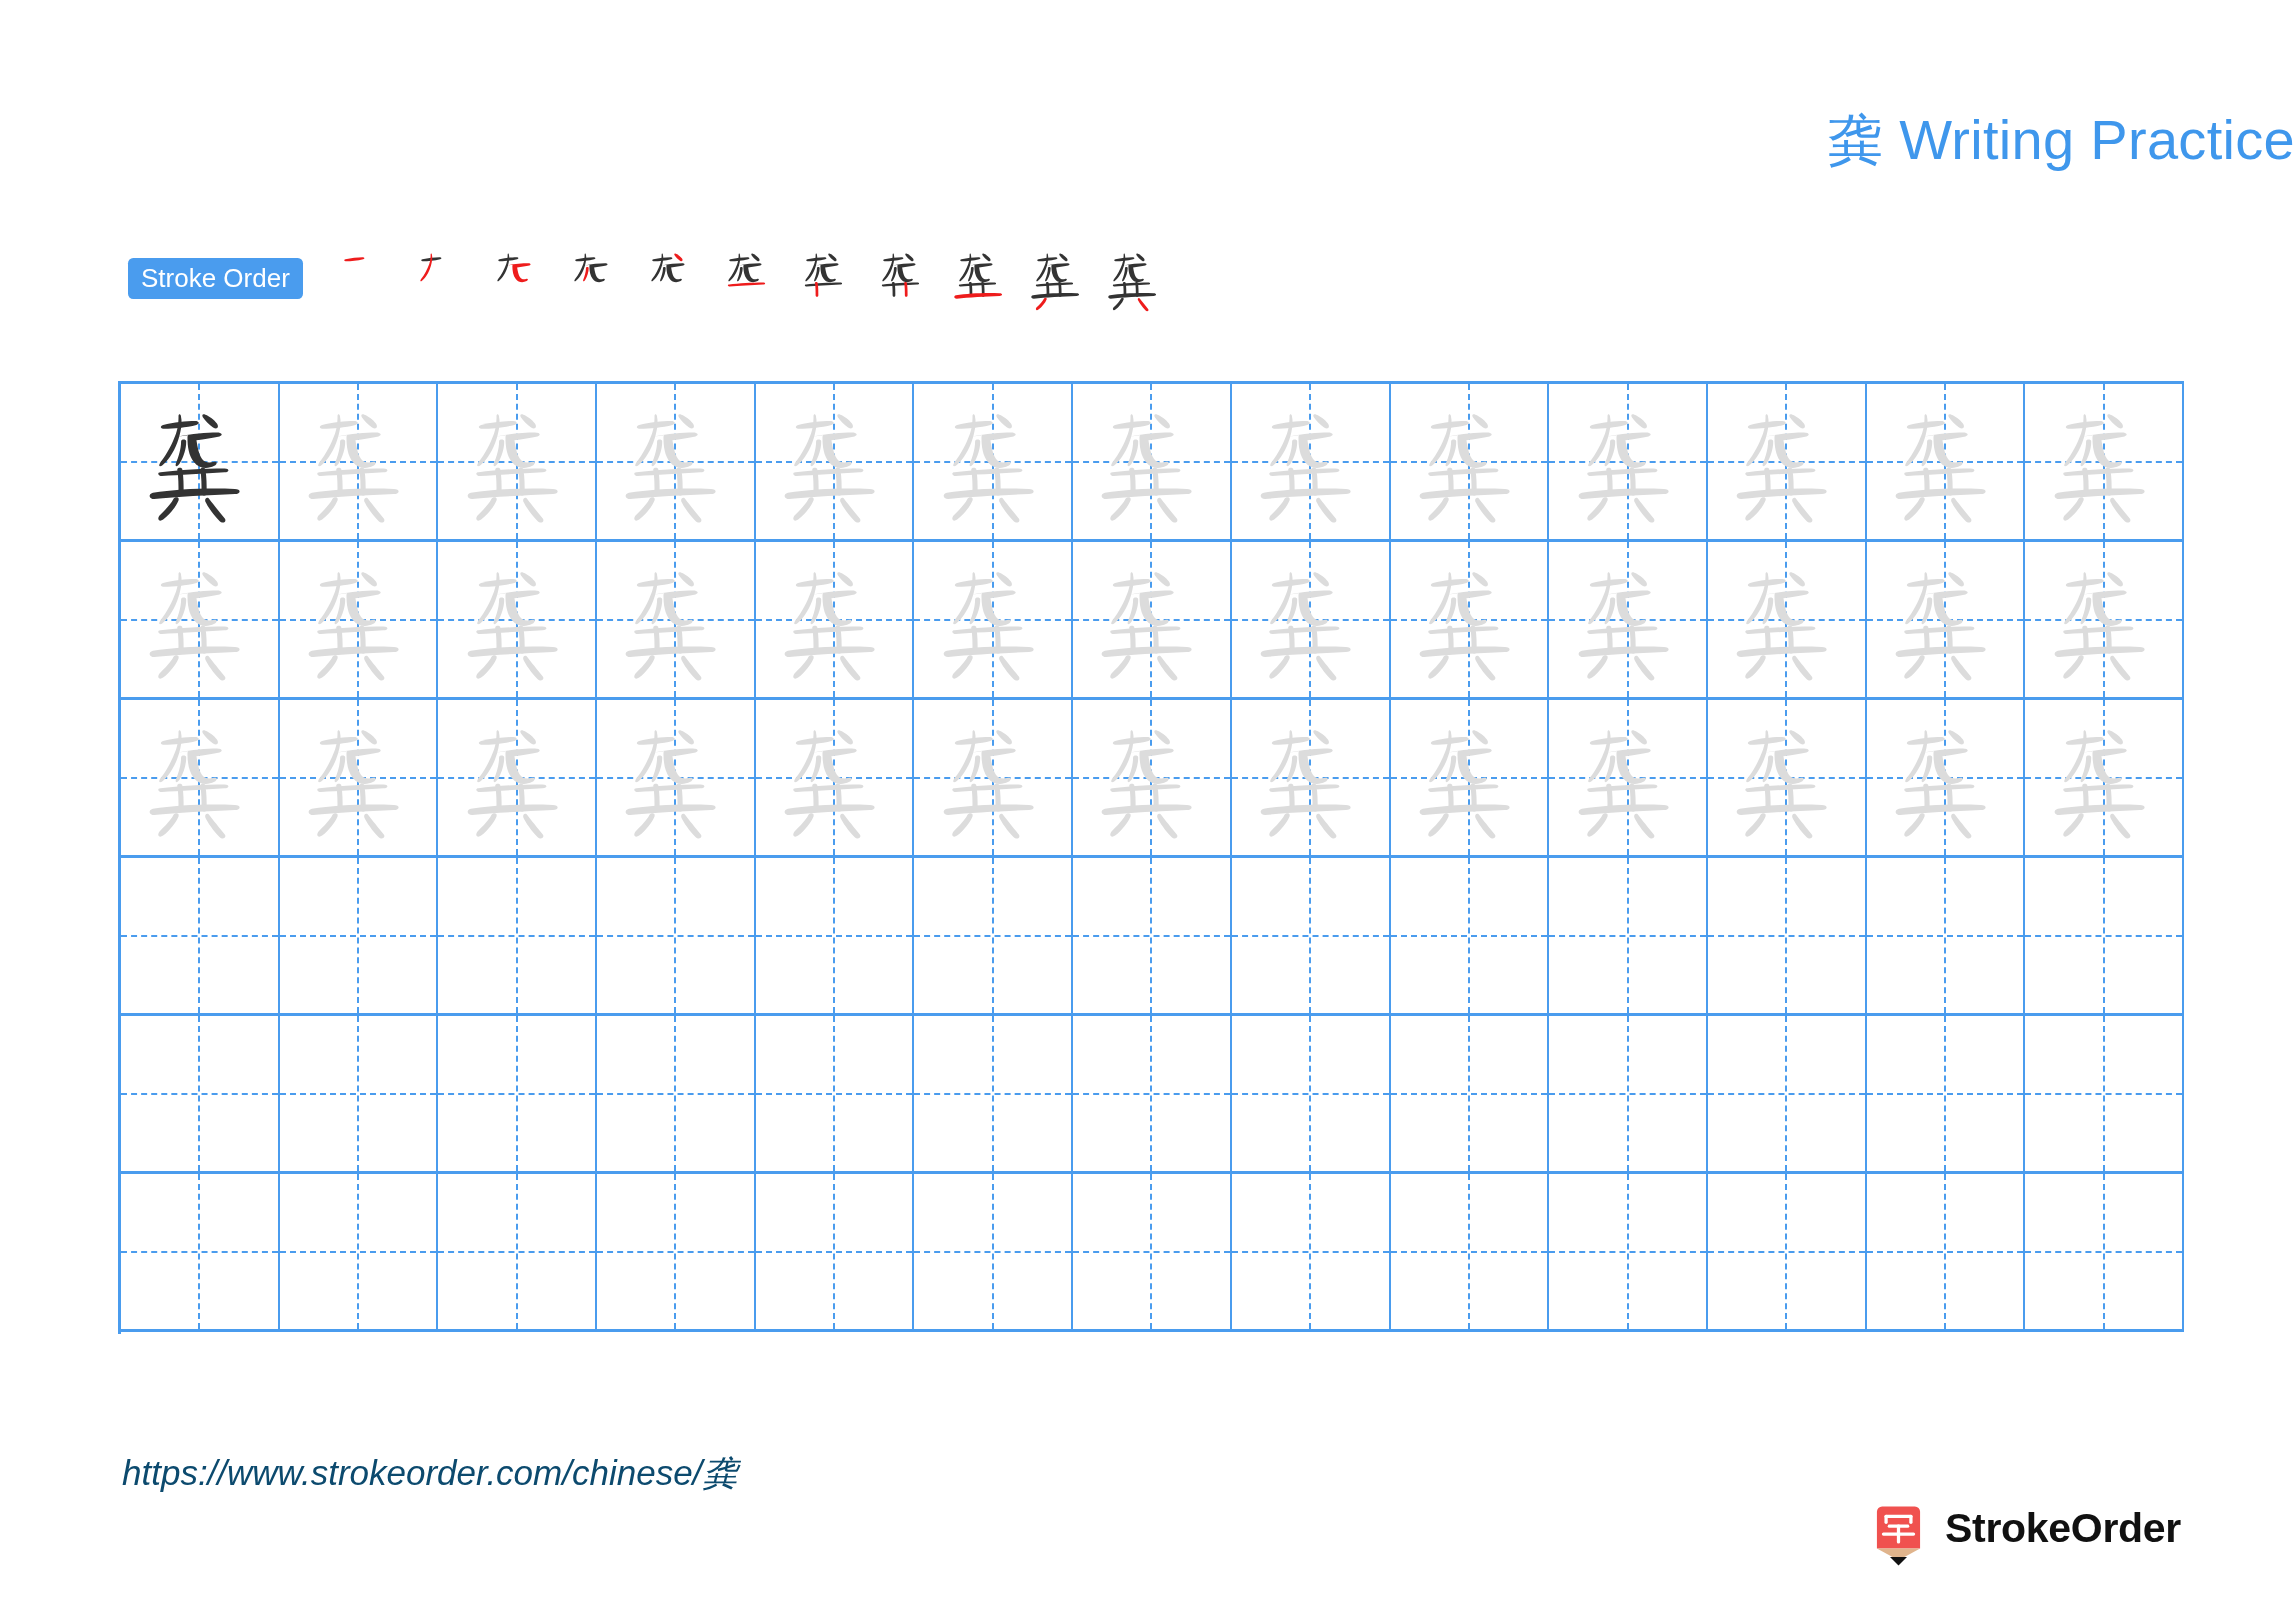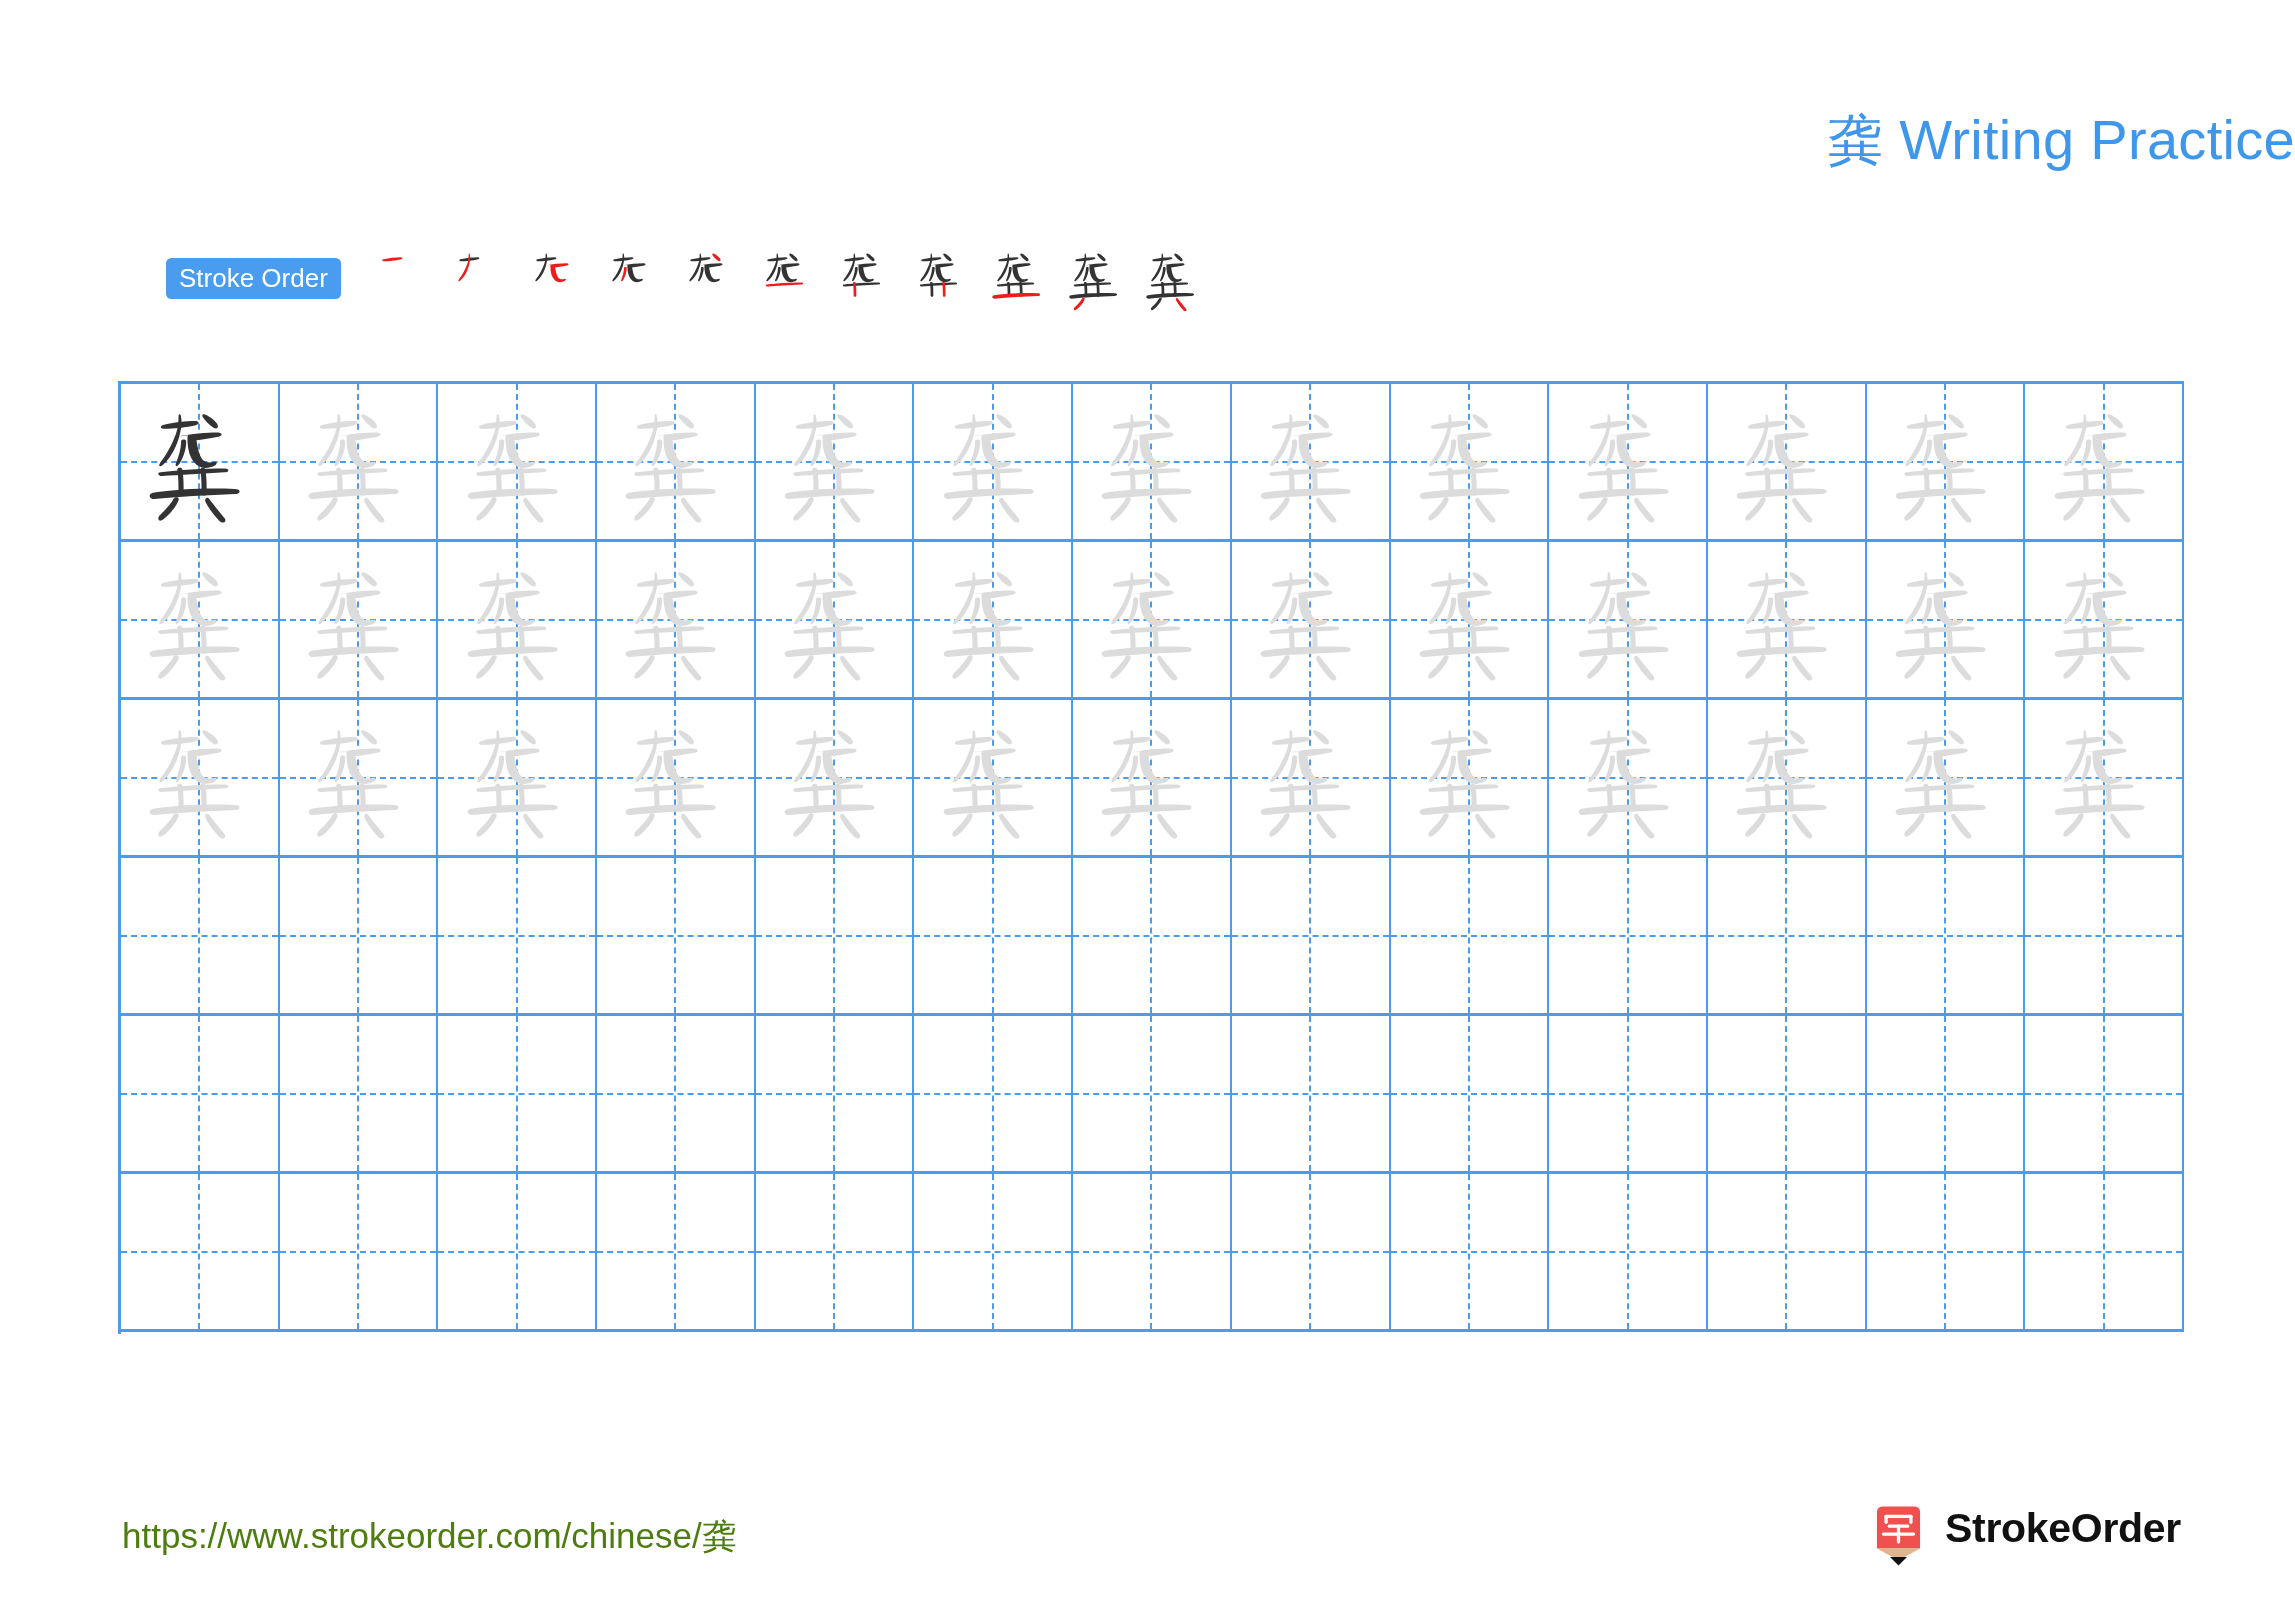--- a/index.html
+++ b/index.html
@@ -41,21 +41,20 @@
     height: 63px;
   }
   .stroke-badge {
     background: #4A9CEE;
     color: #ffffff;
     font-size: 26px;
     padding: 6.5px 13px 8.5px 13px;
     border-radius: 5.2px;
     line-height: 1;
     white-space: nowrap;
-    margin-left: 38px;
   }
   .stroke-seq {
     display: flex;
     align-items: flex-start;
     margin-left: 23.6px;
   }
   .stroke-step {
     width: 77px;
     height: 68px;
     position: relative;
@@ -124,24 +123,25 @@
   .cell-glyph svg {
     width: 128px;
     height: 128px;
     display: block;
   }
 
   
   .footer-url {
     position: absolute;
     left: 122px;
-    top: 1513px;
+    top: 1450px;
     font-size: 35px;
-    color: #4d7c0f;
+    color: #0c4a6e;
     white-space: nowrap;
+    font-style: italic;
   }
   .footer-logo {
     position: absolute;
     right: 114px;
     top: 1505px;
     display: flex;
     align-items: flex-start;
     gap: 21px;
   }
   .logo-mark {

